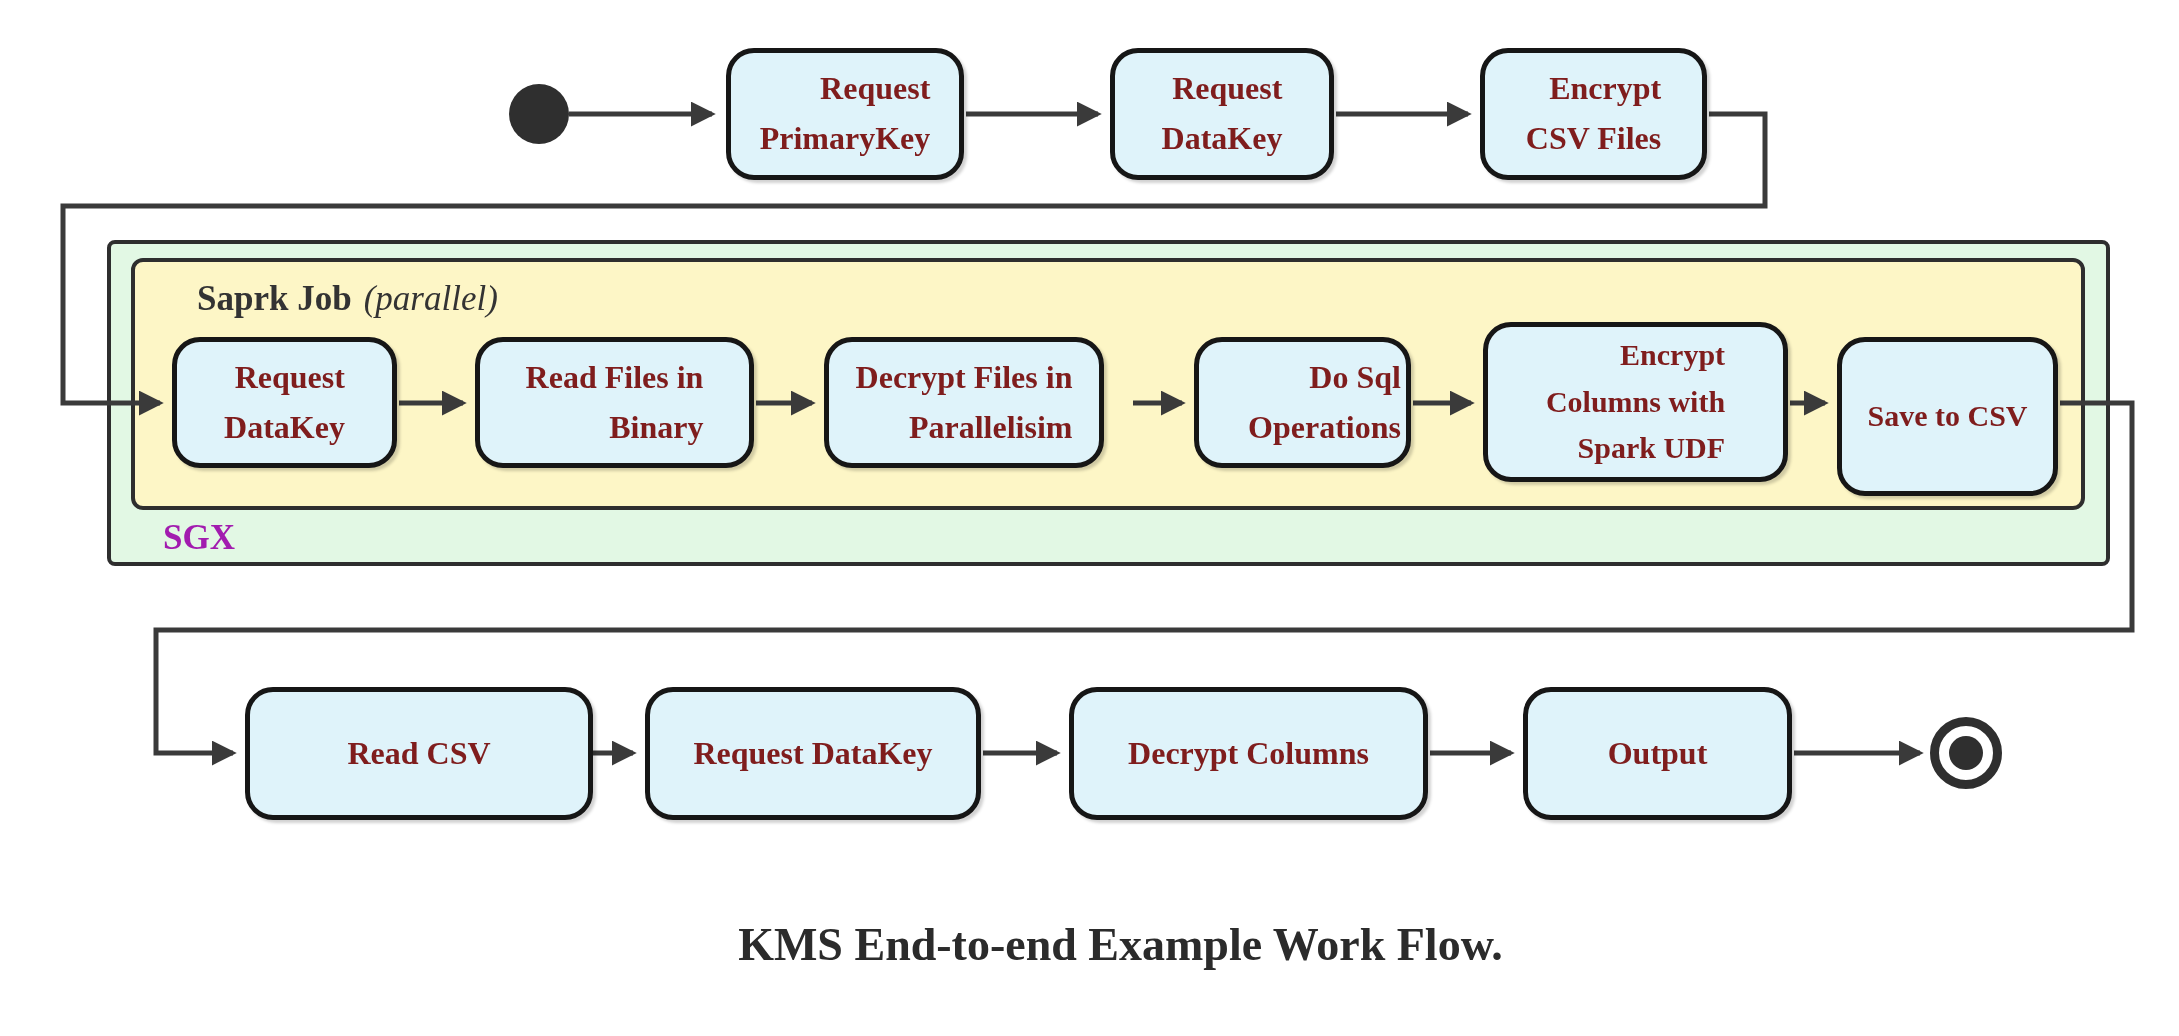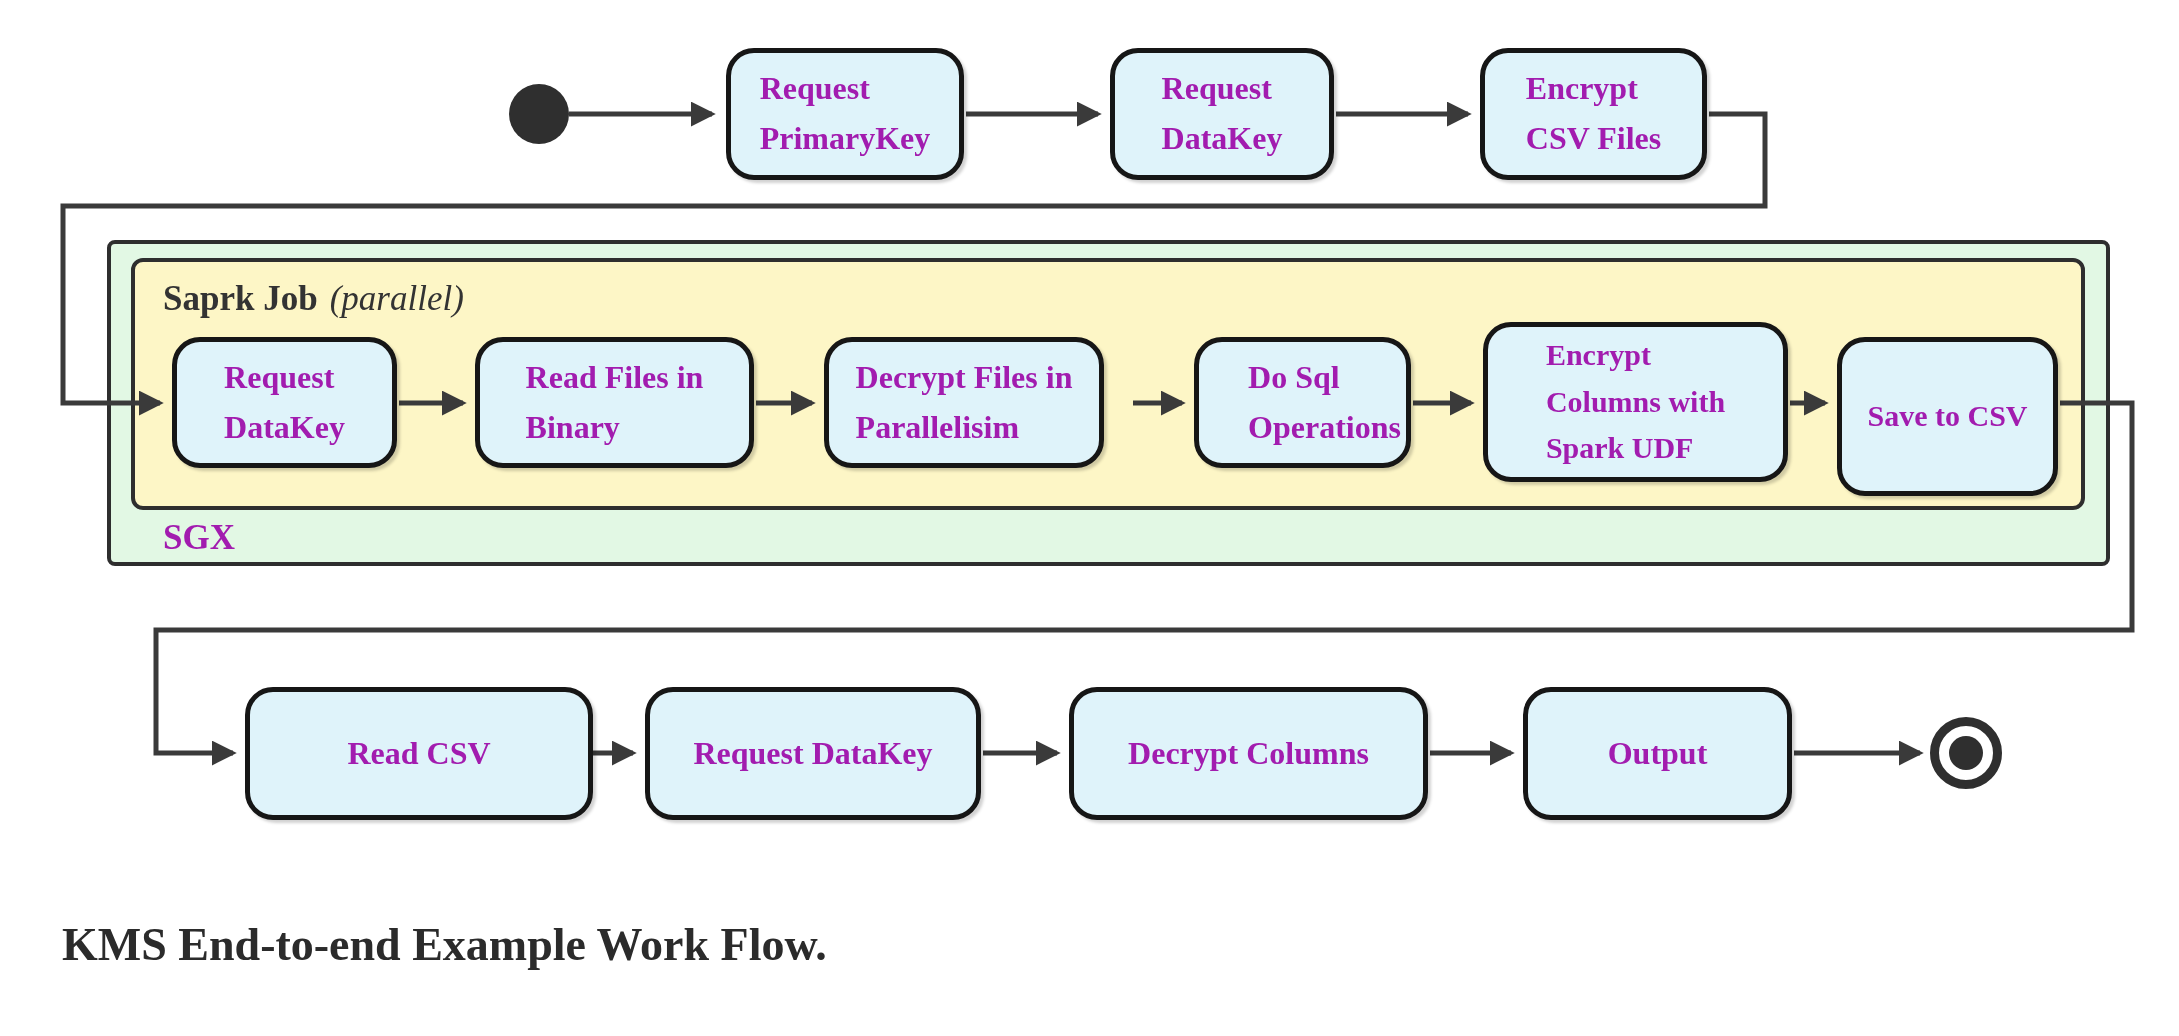--- a/index.html
+++ b/index.html
@@ -25,42 +25,42 @@
   }
   .spark-container{
     left:131px; top:258px; width:1954px; height:252px;
     background:#fdf6c6;
     border-radius:12px;
   }
   .spark-label{
     position:absolute; left:163px; top:279px;
     font-size:35px; color:#333333; white-space:nowrap;
   }
-  .spark-label .bold{font-weight:bold;}
+  .spark-label .bold{font-weight:bold;margin-left:34px;}
   .spark-label .ital{font-style:italic; margin-left:12px;}
   .sgx-label{
     position:absolute; left:163px; top:518px;
     font-size:35px; font-weight:bold; color:#a21caf;
   }
   
   svg.edges{position:absolute; left:0; top:0; z-index:2;}
   svg.edges polyline{fill:none; stroke:#3a3a3a; stroke-width:5;}
   
   .node{
     position:absolute;
     box-sizing:border-box;
     background:#dff3fa;
     border:5px solid #161616;
     border-radius:28px;
     display:flex; align-items:center; justify-content:center;
-    text-align:left;
+    text-align:right;
     font-weight:bold;
     font-size:32px;
     line-height:1.55;
-    color:#a21caf;
+    color:#7f1d1d;
     white-space:pre-line;
     box-shadow:3px 3px 3px rgba(0,0,0,0.18);
     z-index:3;
   }
   
   .start-state{
     position:absolute; left:509px; top:84px;
     width:60px; height:60px; border-radius:50%;
     background:#2f2f2f; z-index:3;
   }
@@ -73,21 +73,21 @@
     z-index:3;
   }
   .end-state-dot{
     width:34px; height:34px; border-radius:50%;
     background:#2f2f2f;
   }
   
   .caption{
     position:absolute; left:0; top:918px; width:2179px;
     padding-left:62px; box-sizing:border-box;
-    text-align:left;
+    text-align:center;
     font-size:46px; font-weight:bold; color:#2b2b2b;
   }
 </style>
 </head>
 <body>
 
 <div class="stage">
 
   <div class="container sgx-container"></div>
 

